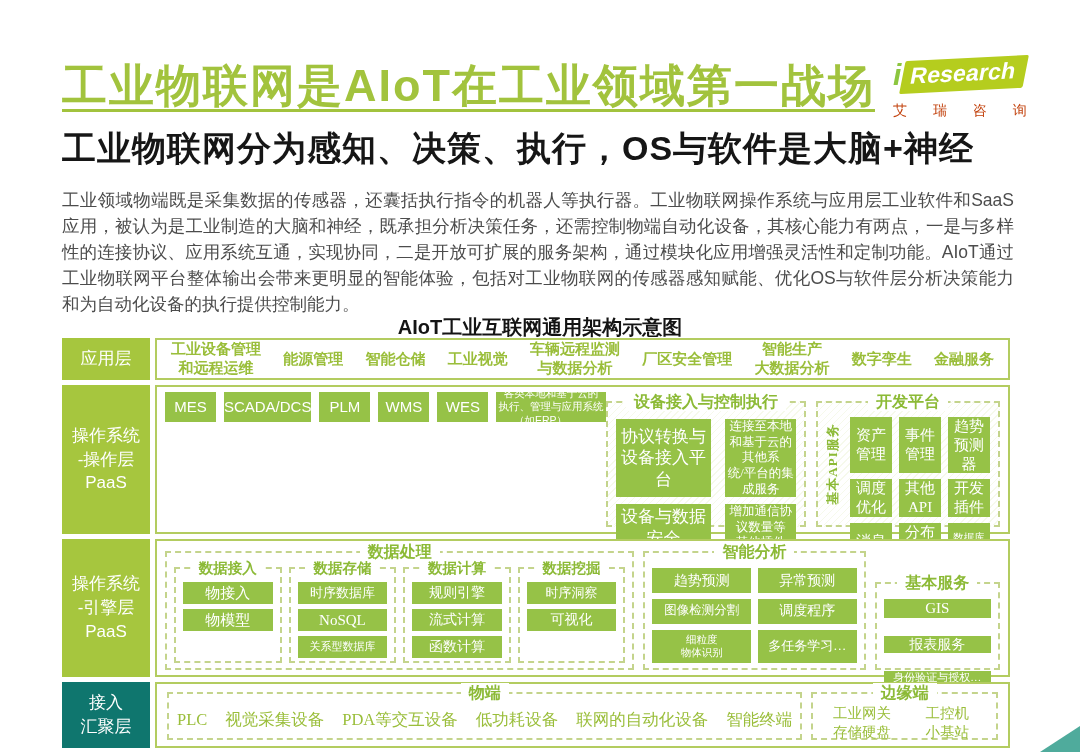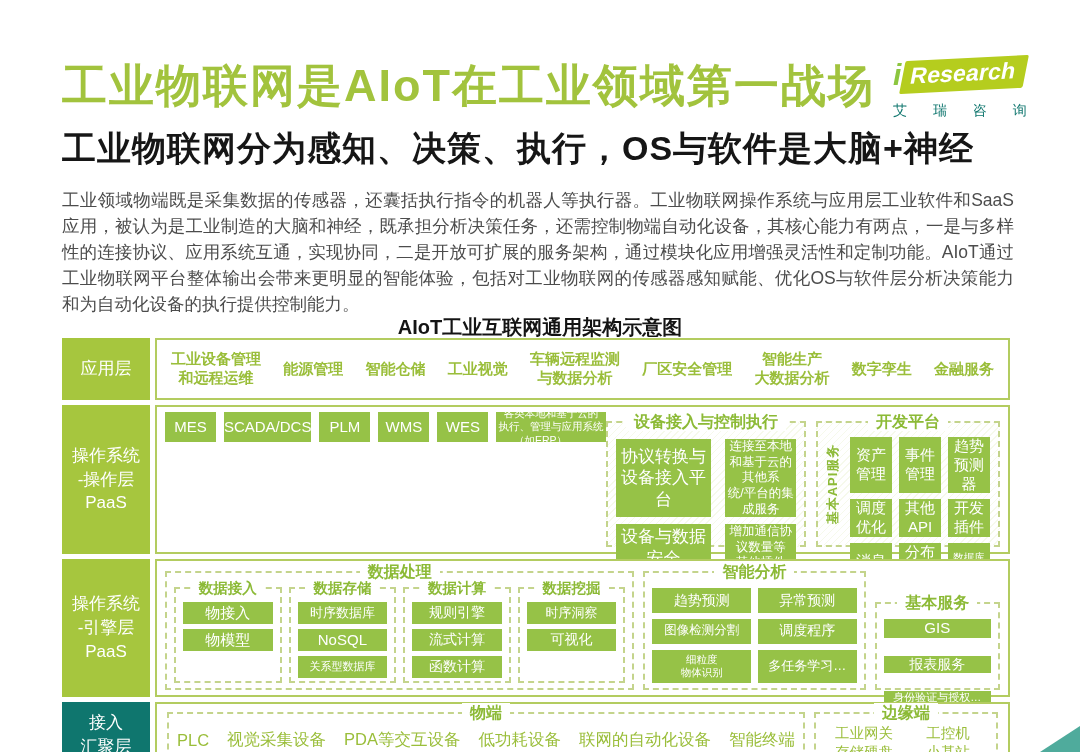--- a/index.html
+++ b/index.html
@@ -2,28 +2,28 @@
 <html><head>
 <meta charset="utf-8">
 <style>
   * { margin:0; padding:0; box-sizing:border-box; }
   html,body { width:1080px; height:752px; background:#ffffff;
     font-family:"Liberation Sans", sans-serif; overflow:hidden; }
   .page { position:absolute; inset:0; background:#fff; }
 
   
   .main-title { position:absolute; left:62px; top:56px; font-size:45px; font-weight:bold;
-    color:#a2c33d; letter-spacing:2px; 
+    color:#a2c33d; letter-spacing:2px; text-decoration:underline;
     text-decoration-thickness:3px; text-underline-offset:8px; white-space:nowrap; }
   .logo { position:absolute; left:893px; top:58px; width:130px; }
   .logo-row { display:flex; align-items:flex-start; }
   .logo-i { color:#8cc63f; font-size:30px; font-weight:bold; font-style:italic; margin-right:2px; }
   .logo-badge { background:#b5cd1e; color:#fff; font-size:23px; font-weight:bold;
     padding:2px 10px 4px 8px; transform:skewX(-14deg) rotate(-3deg); border-radius:2px; }
-  .logo-caption { margin-top:10px; color:#0f766e; font-size:14px; letter-spacing:11px; white-space:nowrap; }
+  .logo-caption { margin-top:10px; color:#c2410c; font-size:14px; letter-spacing:11px; white-space:nowrap; }
   .sub-title { position:absolute; left:62px; top:126px; font-size:34px; font-weight:bold;
     color:#161616; letter-spacing:1px; white-space:nowrap; }
   .intro { position:absolute; left:62px; top:187px; width:952px; font-size:17.5px;
     line-height:26px; color:#4c4c4c; text-align:justify; }
   .diagram-title { position:absolute; left:0; top:314px; width:1080px; text-align:center;
     font-size:20px; font-weight:bold; color:#141414; }
 
   
   .diagram { position:absolute; left:62px; top:338px; width:948px; display:flex;
     flex-direction:column; gap:5px; }
@@ -35,35 +35,35 @@
   .row-content { flex:1; background:#fff; border:2px solid #b3cc60; position:relative; }
 
   .pre { white-space:pre-line; }
   .gbox { background:#96c247; color:#fff; display:flex; align-items:center;
     justify-content:center; text-align:center; line-height:1.25; white-space:pre-line; }
 
   .t17{font-size:17px} .t16{font-size:16.5px} .t15{font-size:15px} .t14{font-size:14px}
   .t13{font-size:13px} .t12{font-size:12.5px} .t11{font-size:11px} .t10{font-size:10.5px}
 
   
-  .row-app { height:62px; }
+  .row-app { height:42px; }
   .app-items { display:flex; align-items:center; justify-content:space-between;
     height:100%; padding:0 14px; }
   .app-item { color:#9abe3a; font-weight:bold; font-size:15px; text-align:center;
     line-height:1.25; white-space:pre-line; }
 
   
   .row-osops { height:149px; }
   .osops-inner { padding:5px 8px; height:100%; display:flex; flex-direction:row; }
   .systems { display:flex; gap:8px; height:30px; flex:none; }
   .sys-box { flex:1; }
   .sys-wide { flex:2.15; }
   .row2-sections { display:flex; gap:10px; margin-top:9px; flex:1; }
   .fieldset { position:relative; border:2px dashed #c4d48c;
-    background-image:repeating-linear-gradient(135deg, rgba(166,199,63,.10) 0 1px, transparent 1px 5px); }
+    background-image:repeating-linear-gradient(135deg, rgba(166,199,63,.10) 0 1px, transparent 1px 5px);font-family:Liberation Serif, serif; }
   .fieldset.plain { background-image:none; }
   .legend { position:absolute; top:-11px; left:50%; transform:translateX(-50%);
     background:#fff; padding:0 8px; color:#8cba36; font-weight:bold; font-size:16px;
     white-space:nowrap; line-height:1.2; }
   .legend.sm { font-size:14.5px; top:-9px; }
   .device-section { flex:1.1; padding:16px 8px 6px; }
   .device-grid { display:grid; grid-template-columns:53% 1fr; gap:7px 14px; height:100%; }
   .dev-section { flex:1; padding:14px 8px 6px 8px; }
   .api-side-label { position:absolute; left:-33px; top:50%;
     transform:translateY(-50%) rotate(-90deg); width:96px; text-align:center;

